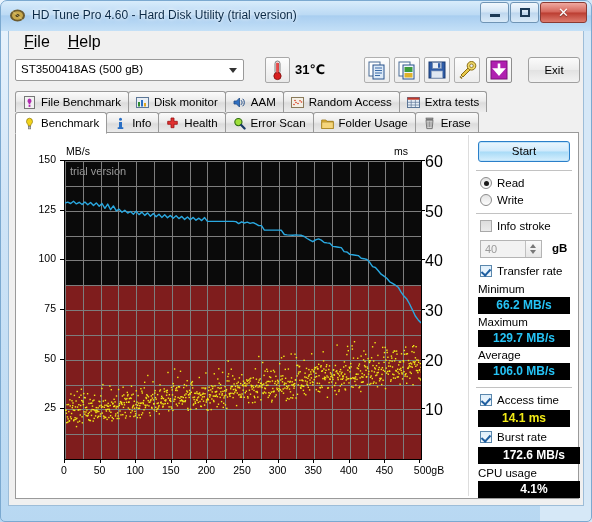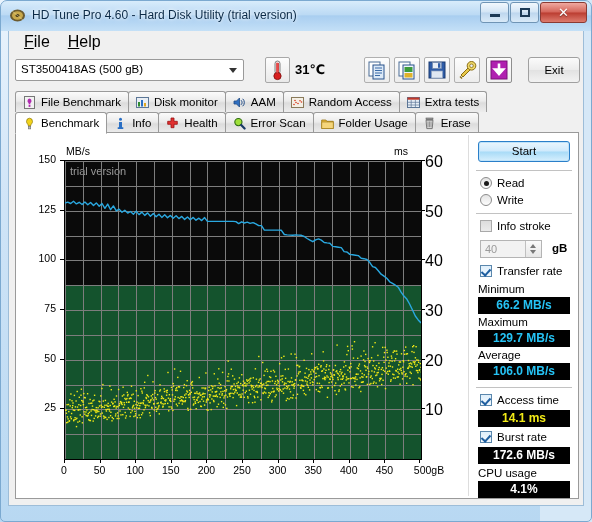--- a/index.html
+++ b/index.html
@@ -144,21 +144,21 @@
   
   .content{
     position:absolute;left:6px;top:101px;width:564px;height:367px;
     background:#fff;border:1px solid #9a9a9a;box-sizing:border-box;
   }
 
   
   .chart-wrap{position:absolute;left:0;top:0;width:452px;height:365px;}
   .plot{
     position:absolute;left:48px;top:27px;width:358px;height:300px;
-    background:#14532d;border:1px solid #000;box-sizing:border-box;
+    background:#7f1d1d;border:1px solid #000;box-sizing:border-box;
     overflow:hidden;
   }
   .plot .darkband{
     position:absolute;left:0;top:0;width:100%;height:124px;background:#0a0a0a;
   }
   .plot svg{position:absolute;left:0;top:0;}
   .ylab-left{
     position:absolute;font-size:10.5px;color:#000;text-align:right;width:26px;
   }
   .ylab-right{
@@ -223,21 +223,21 @@
   .spin .btns:before{top:3px;border-bottom:4px solid #777;}
   .spin .btns:after{bottom:3px;border-top:4px solid #777;}
   .gb-unit{position:absolute;left:78px;font-size:11.5px;font-weight:bold;color:#000;}
   .stat-label{position:absolute;left:4px;font-size:11.5px;color:#000;}
   .stat-box{
     position:absolute;left:4px;width:92px;height:17px;background:#000;
     text-align:center;font-size:12px;font-weight:bold;line-height:17px;
   }
   .stat-box.cyan{color:#25c3f5;}
   .stat-box.yellow{color:#f2ea16;}
-  .stat-box.white{color:#ffffff;}
+  .stat-box.white{color:#ffffff;padding-left:10px;}
 
   
   .sidesep{position:absolute;left:452px;top:2px;width:1px;height:361px;background:#ddd;}
 </style>
 </head>
 <body>
 
 <div class="window">
 
   <div class="glass-top"></div>

